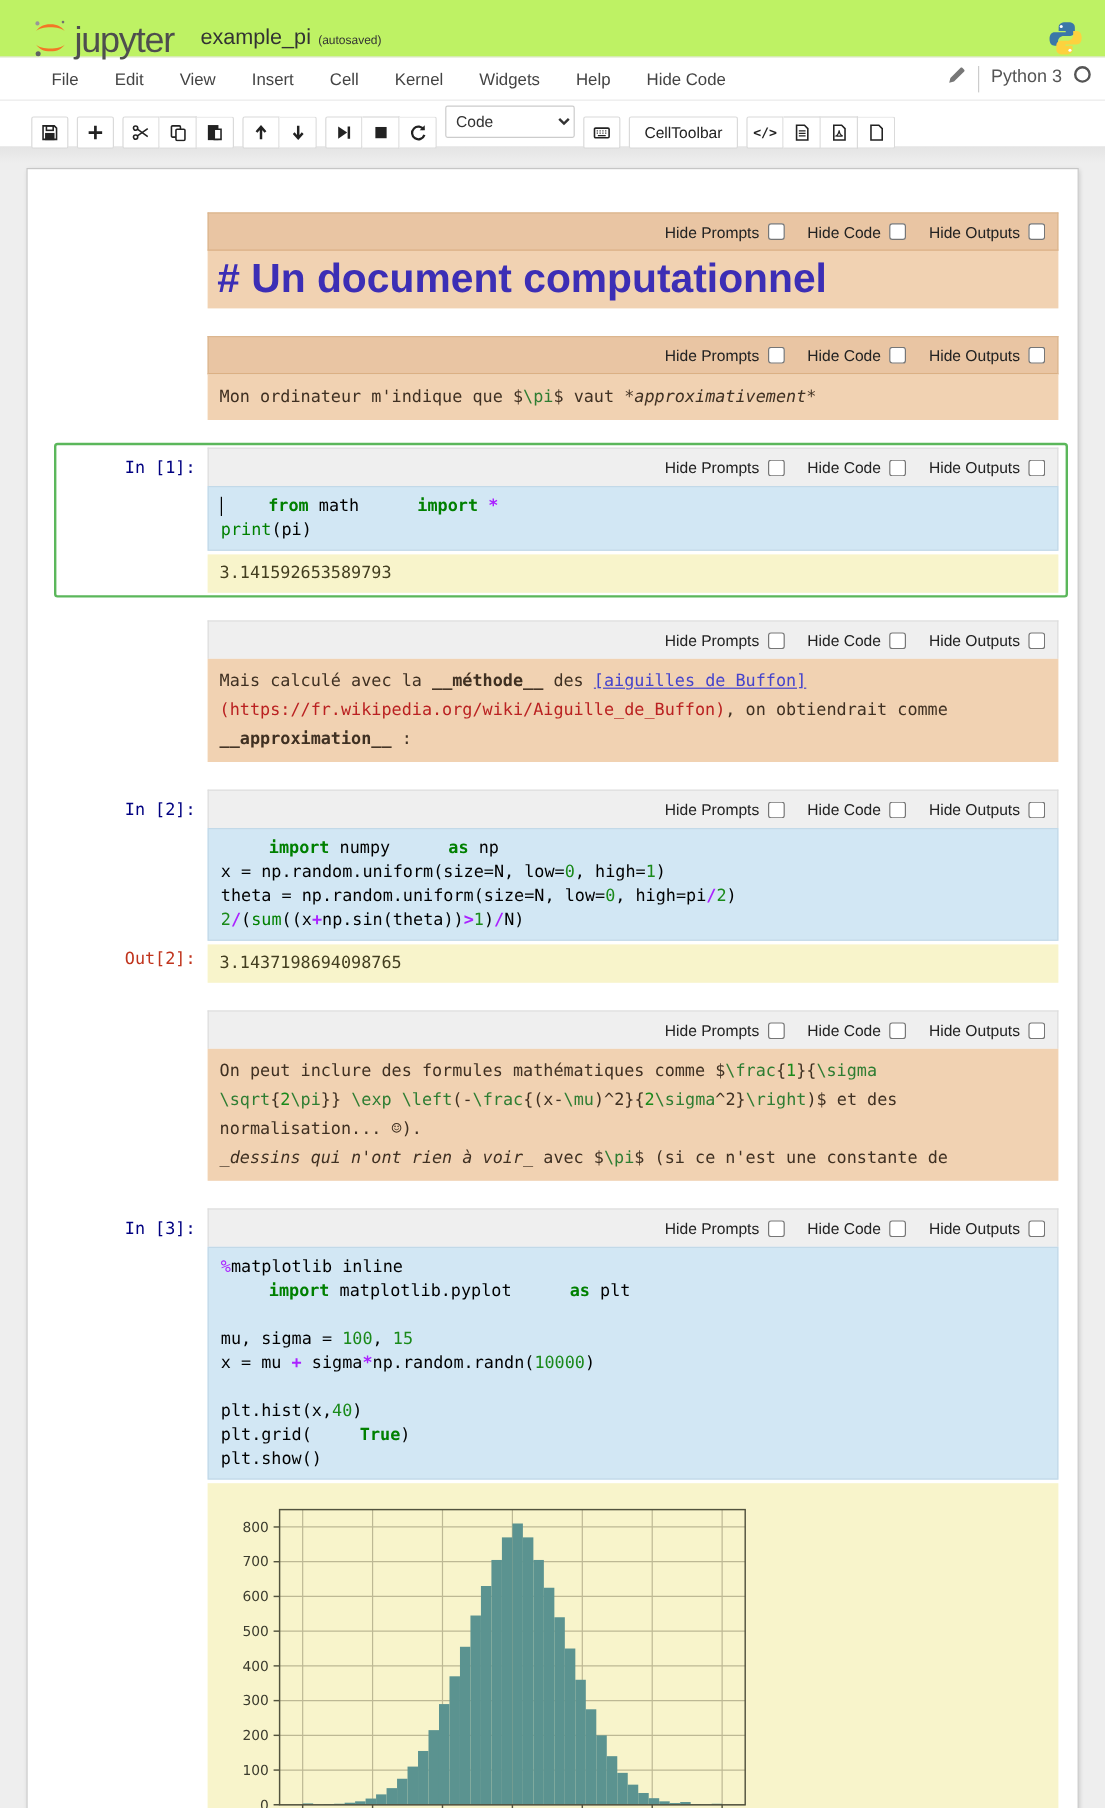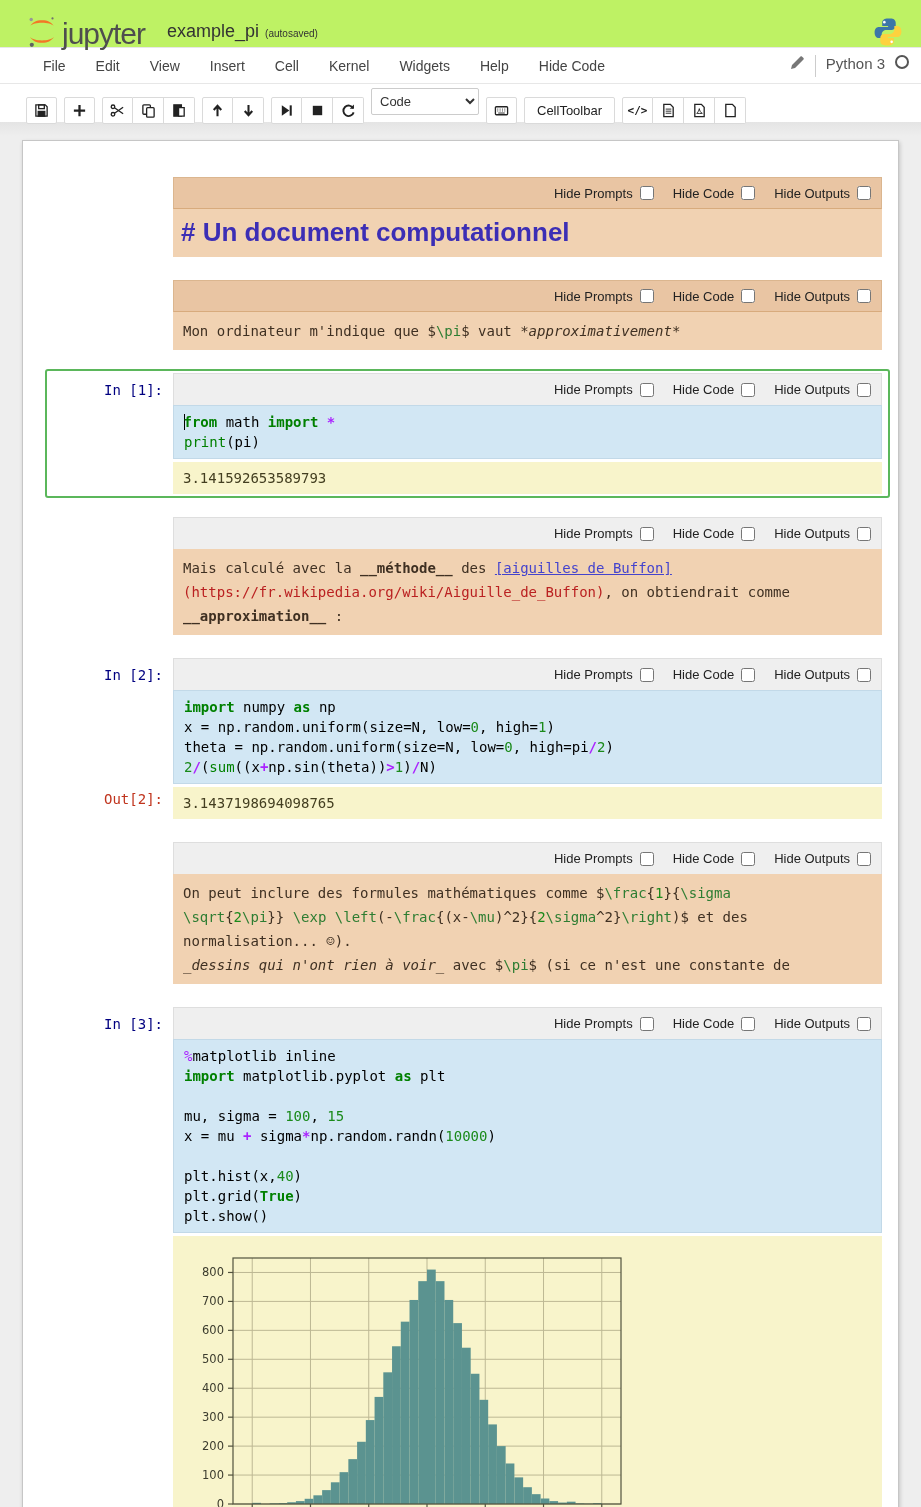--- a/index.html
+++ b/index.html
@@ -45,26 +45,26 @@
   .prompt { grid-column:1; grid-row:1 / span 2; text-align:right; padding:9px 10px 0 0; font-family:"DejaVu Sans Mono",monospace; font-size:14px; color:#000080; }
   .out-prompt { grid-column:1; grid-row:3; text-align:right; padding:7px 10px 0 0; font-family:"DejaVu Sans Mono",monospace; font-size:14px; color:#c0341d; }
   .celltoolbar { grid-column:2; grid-row:1; height:32px; display:flex; justify-content:flex-end; align-items:center; gap:5px; padding:0 8px; }
   .celltoolbar.gray { background:#efefef; border:1px solid #dedede; border-bottom:none; }
   .celltoolbar.tan { background:#e9c5a3; border:1px solid #dbb68f; border-bottom:1px solid #d8ab7d; }
   .ct-label { font-size:13px; color:#222; margin-left:12px; }
   .ct-check { width:14px; height:14px; margin:0 2px 0 2px; accent-color:#fff; }
   .input-area { grid-column:2; grid-row:2; font-family:"DejaVu Sans Mono",monospace; font-size:14px; }
   .md-body { background:#f1d2b2; padding:7px 10px; line-height:24px; color:#3f3022; }
   .code-body { background:#d2e7f4; border:1px solid #c2d9e8; padding:6px 0 6px 10px; line-height:20px; color:#000; }
-  .md-heading { font-family:"Liberation Sans",sans-serif; font-size:26px; font-weight:bold; color:#3c2eb5; line-height:34px; padding:6px 10px 8px 8px; }
+  .md-heading { font-family:"Liberation Sans",sans-serif; font-size:34px; font-weight:bold; color:#3c2eb5; line-height:34px; padding:6px 10px 8px 8px; }
   .output-area { grid-column:2; grid-row:3; background:#f8f4cb; margin-top:3px; padding:6px 10px; font-family:"DejaVu Sans Mono",monospace; font-size:14px; color:#433e20; line-height:20px; }
   .output-area.chart { padding:10px 0 14px 8px; }
 
   
-  .cm-k { color:#008000; font-weight:bold; }
+  .cm-k { color:#008000; font-weight:bold;padding-left:40px; }
   .cm-n { color:#1a8a1a; }
   .cm-o { color:#aa22ff; font-weight:bold; }
   .cm-b { color:#008000; }
   .cm-m { color:#aa22ff; }
   .cm-str { color:#ba2121; }
   .cm-link { color:#4443cd; text-decoration:underline; }
   .cm-bold { font-weight:bold; }
   .cm-em { font-style:italic; }
   .cm-latex { color:#2e7d32; }
   .cursor { border-left:1.5px solid #000; margin-right:-1.5px; }

